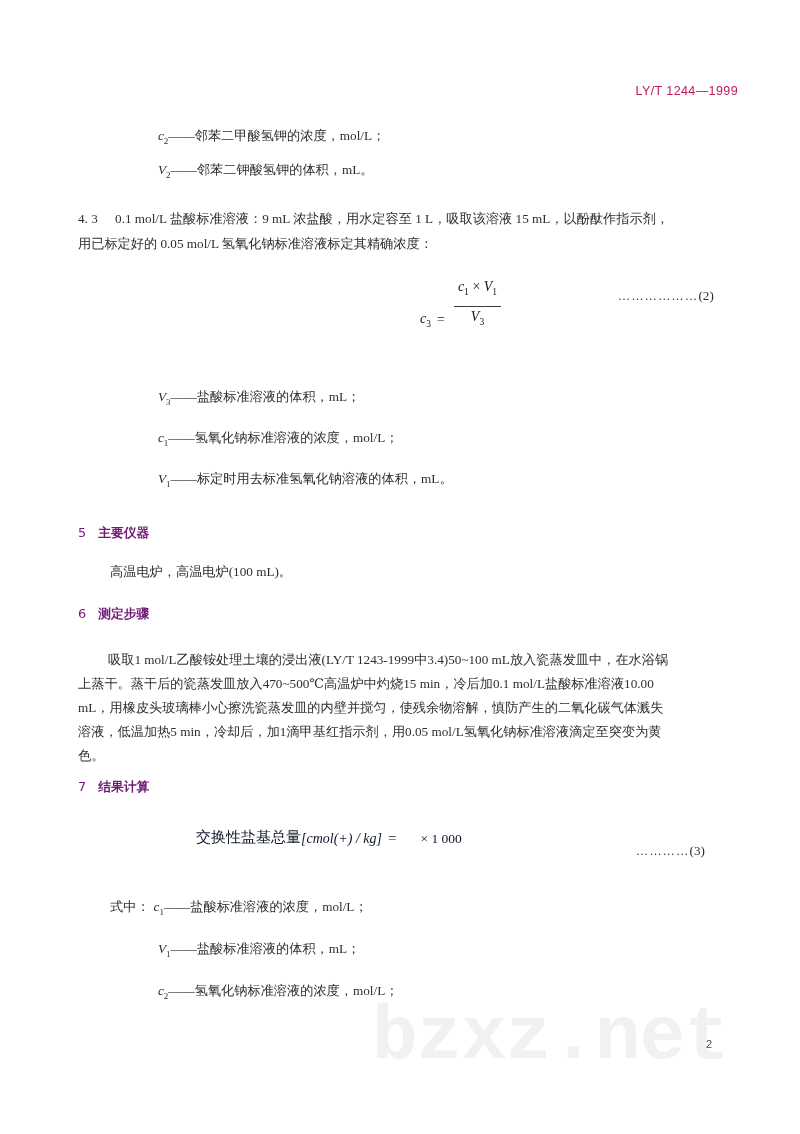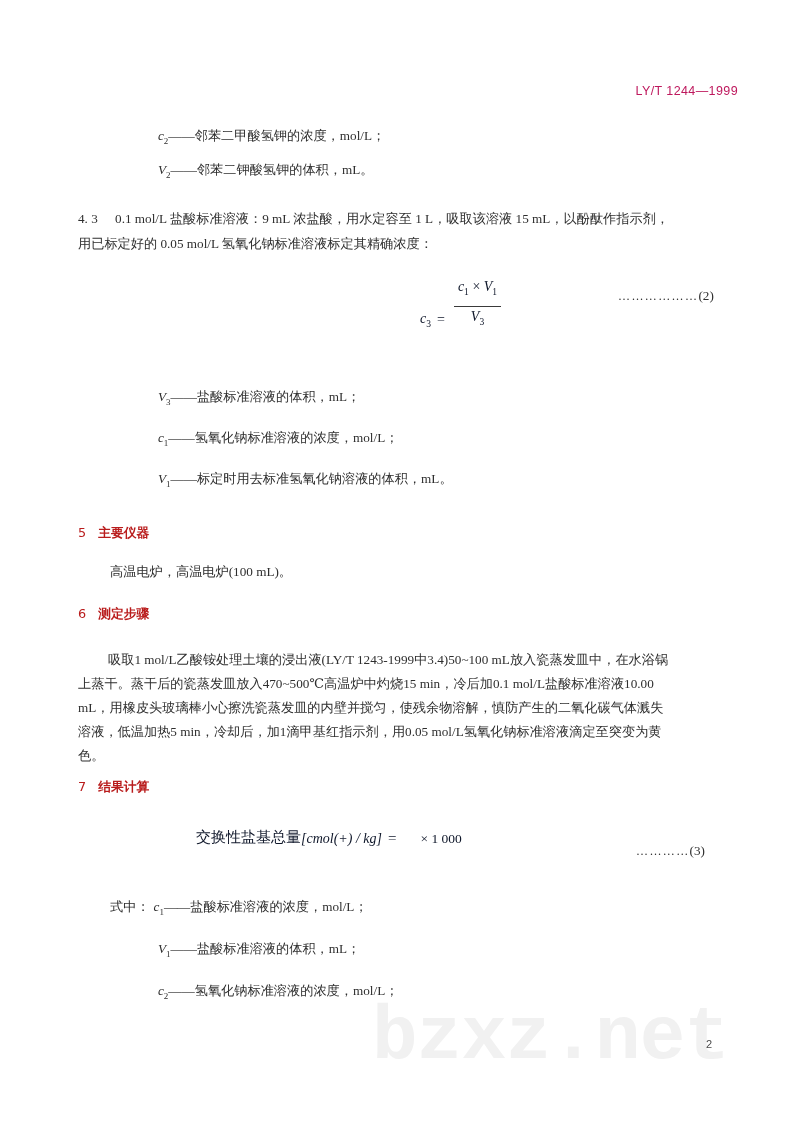--- a/index.html
+++ b/index.html
@@ -45,21 +45,21 @@
   .blk {
     position: absolute;
     font-size: 13.2px;
     line-height: 1.55;
     color: #2e2e2e;
   }
   .sec-head {
     font-family: "DejaVu Sans", "Liberation Sans", sans-serif;
     font-weight: bold;
     font-size: 12.8px;
-    color: #b91c1c;
+    color: #701a75;
     white-space: nowrap;
   }
   .sec-head .num {
     font-weight: normal;
     margin-right: 12px;
   }
   .para {
     text-align: justify;
     color: #2e2e2e;
   }

